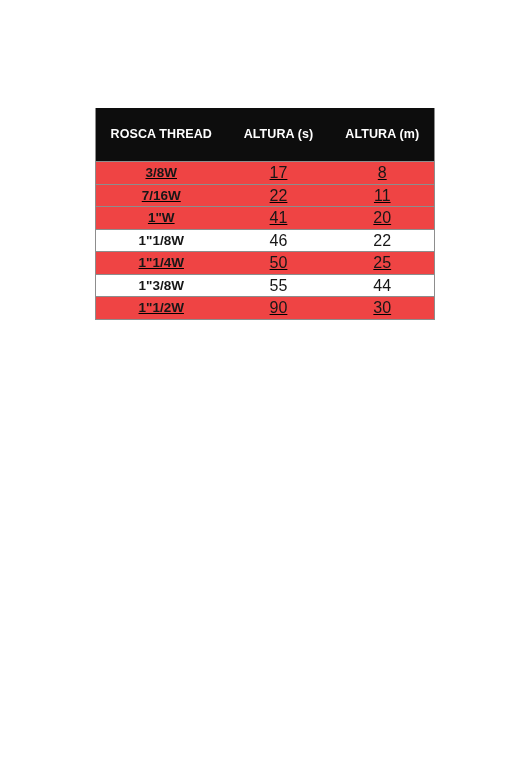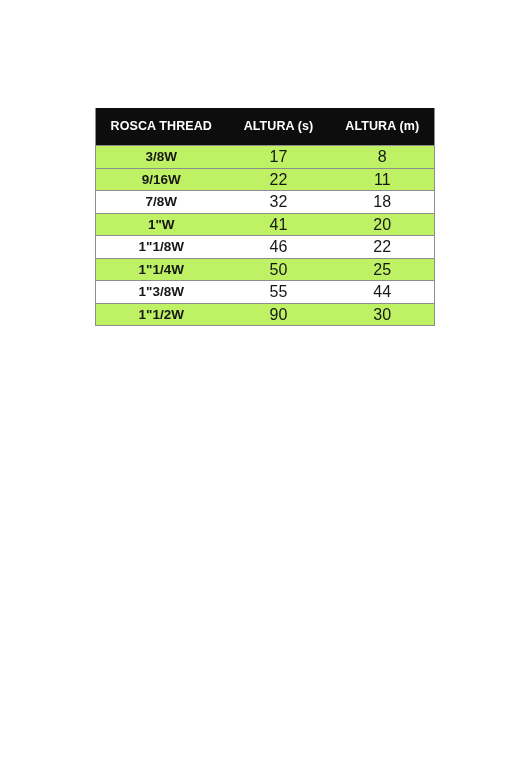--- a/index.html
+++ b/index.html
@@ -47,32 +47,32 @@
   thead tr.header-row {
     background: #0d0d0d;
   }
 
   thead th {
     color: #ffffff;
     background: #0d0d0d;
     font-size: 12.5px;
     font-weight: bold;
     text-align: center;
-    padding: 4px;
+    padding: 12px;
     height: 29px;
     line-height: 29px;
     letter-spacing: 0.1px;
     white-space: nowrap;
   }
 
   tbody tr {
     height: 21.5px;
   }
 
-  tbody tr.odd-row  { background: #bef264; }
+  tbody tr.odd-row  { background: #ef4444; text-decoration: underline; }
   tbody tr.even-row { background: #ffffff; }
 
   tbody td {
     border-top: 1px solid #8d8d8d;
     border-bottom: 1px solid #8d8d8d;
     padding: 0;
     height: 21.5px;
     line-height: 21.5px;
     text-align: center;
     color: #171717;
@@ -108,28 +108,23 @@
           <th>ALTURA (m)</th>
         </tr>
       </thead>
       <tbody>
         <tr class="odd-row">
           <td class="thread-cell">3/8W</td>
           <td class="value-cell">17</td>
           <td class="value-cell">8</td>
         </tr>
         <tr class="odd-row">
-          <td class="thread-cell">9/16W</td>
+          <td class="thread-cell">7/16W</td>
           <td class="value-cell">22</td>
           <td class="value-cell">11</td>
-        </tr>
-        <tr class="even-row">
-          <td class="thread-cell">7/8W</td>
-          <td class="value-cell">32</td>
-          <td class="value-cell">18</td>
         </tr>
         <tr class="odd-row">
           <td class="thread-cell">1"W</td>
           <td class="value-cell">41</td>
           <td class="value-cell">20</td>
         </tr>
         <tr class="even-row">
           <td class="thread-cell">1"1/8W</td>
           <td class="value-cell">46</td>
           <td class="value-cell">22</td>

